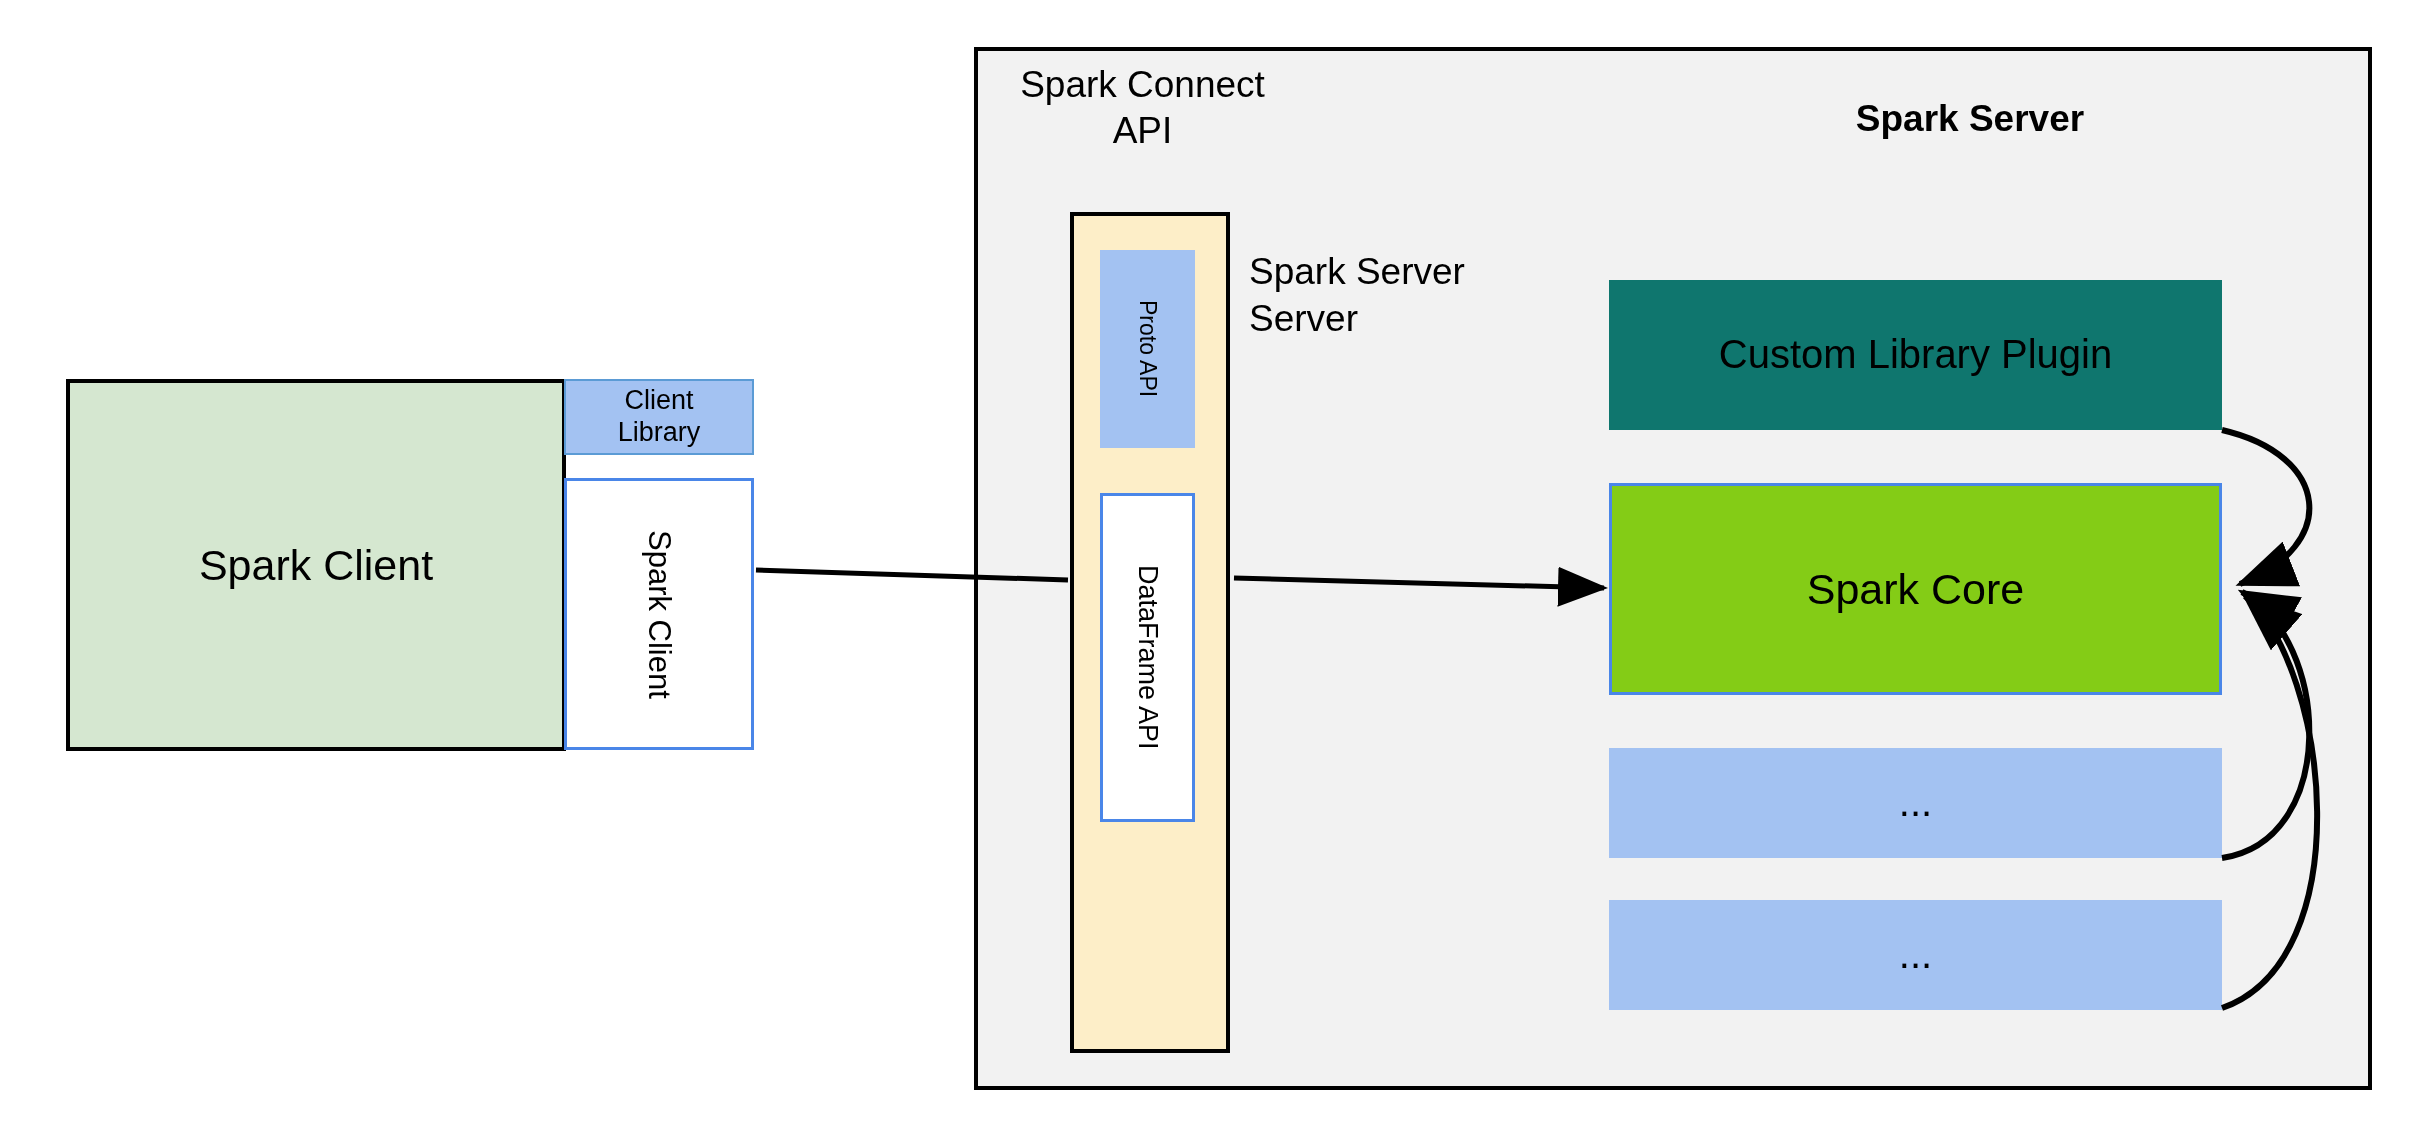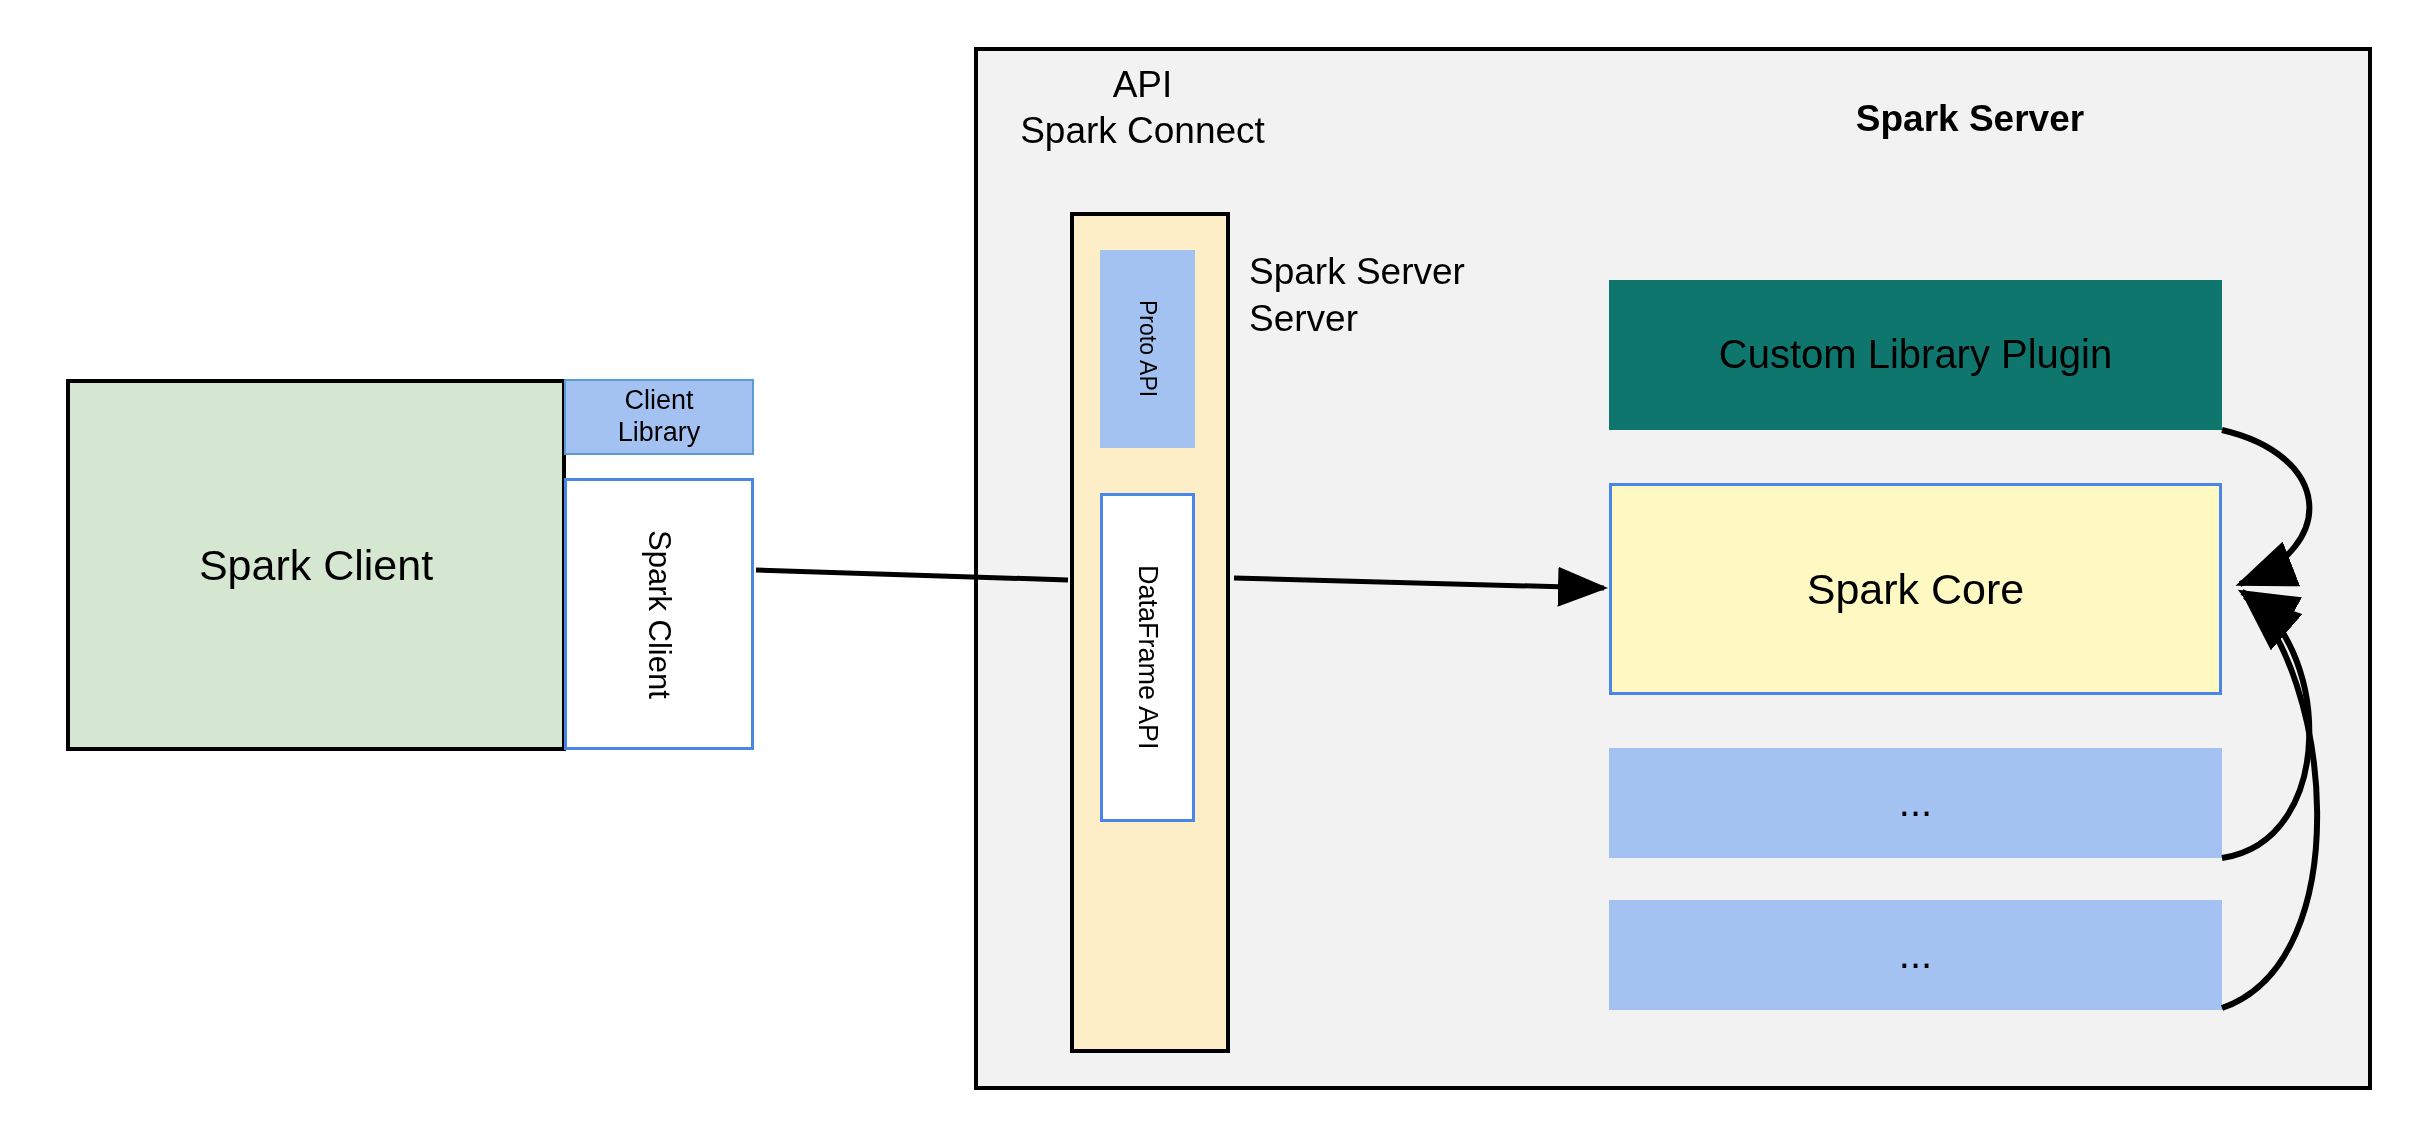--- a/index.html
+++ b/index.html
@@ -136,21 +136,21 @@
     width: 613px;
     height: 150px;
     background: #0f766e;
     font-size: 40px;
   }
   #spark-core-box {
     left: 1609px;
     top: 483px;
     width: 613px;
     height: 212px;
-    background: #fef9c3;
+    background: #84cc16;
     border: 3px solid #4a86e8;
     font-size: 43px;
   }
   #ellipsis-box-1 {
     left: 1609px;
     top: 748px;
     width: 613px;
     height: 110px;
     background: #a3c2f2;
     font-size: 40px;
@@ -191,22 +191,22 @@
     </div>
   </div>
 
   <div class="box" id="spark-client-box">
     <span class="vert-text">Spark Client</span>
   </div>
 
   <div id="spark-server-container"></div>
 
   <div id="spark-connect-api-label">
+    <div>Spark Connect</div>
     <div>API</div>
-    <div>Spark Connect</div>
   </div>
 
   <div id="spark-server-title">Spark Server</div>
 
   <div id="spark-server-library-label">
     <div>Spark Server</div>
     <div>Server</div>
   </div>
 
   <div class="box" id="connect-column"></div>

